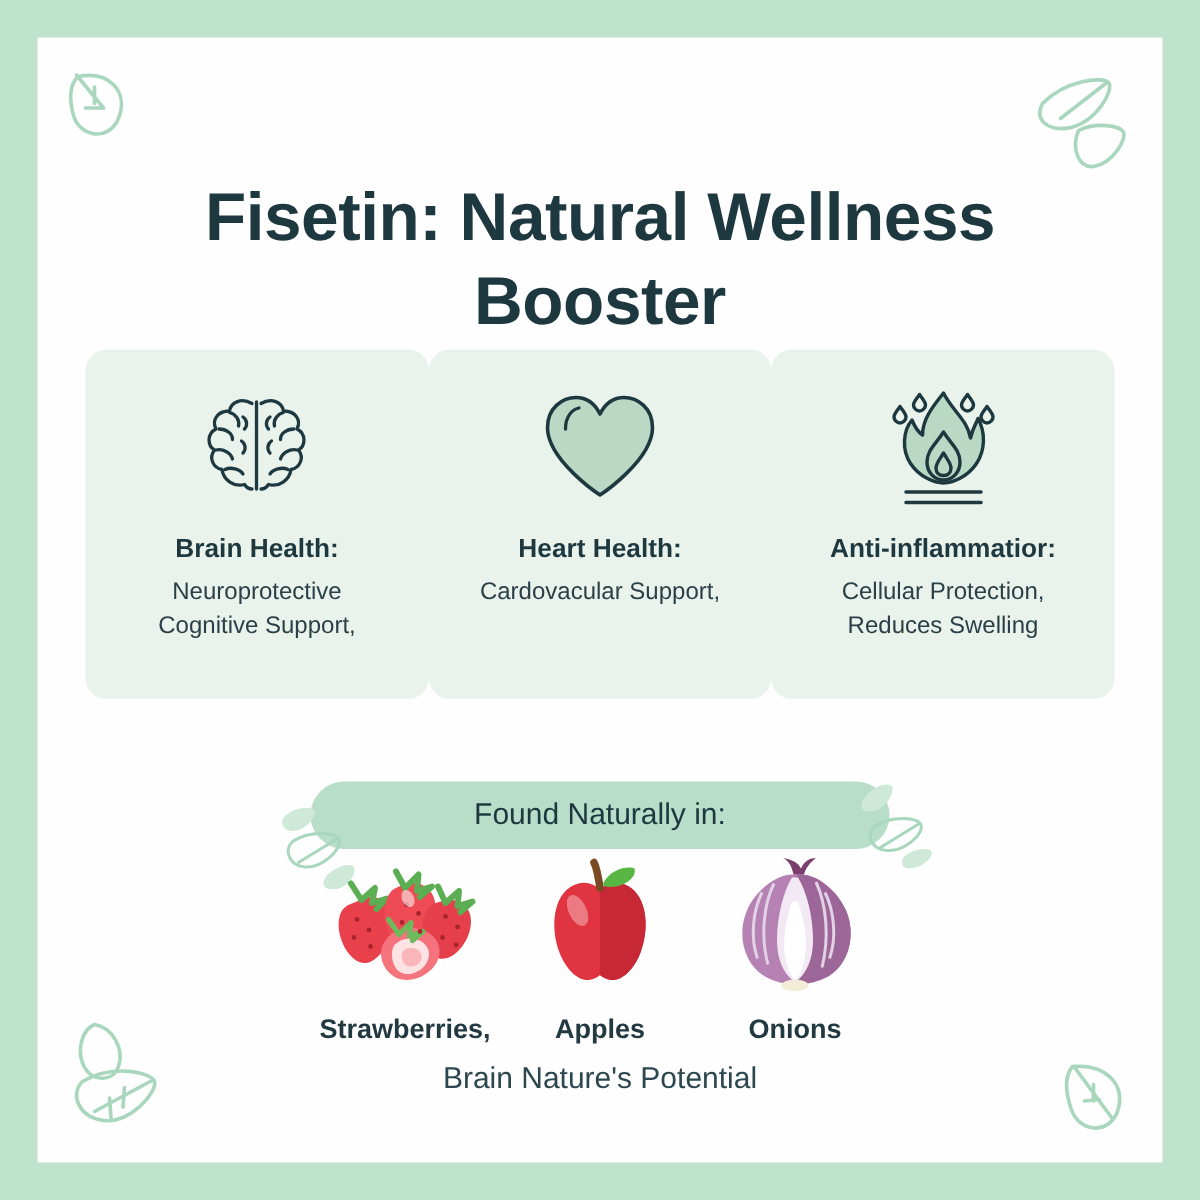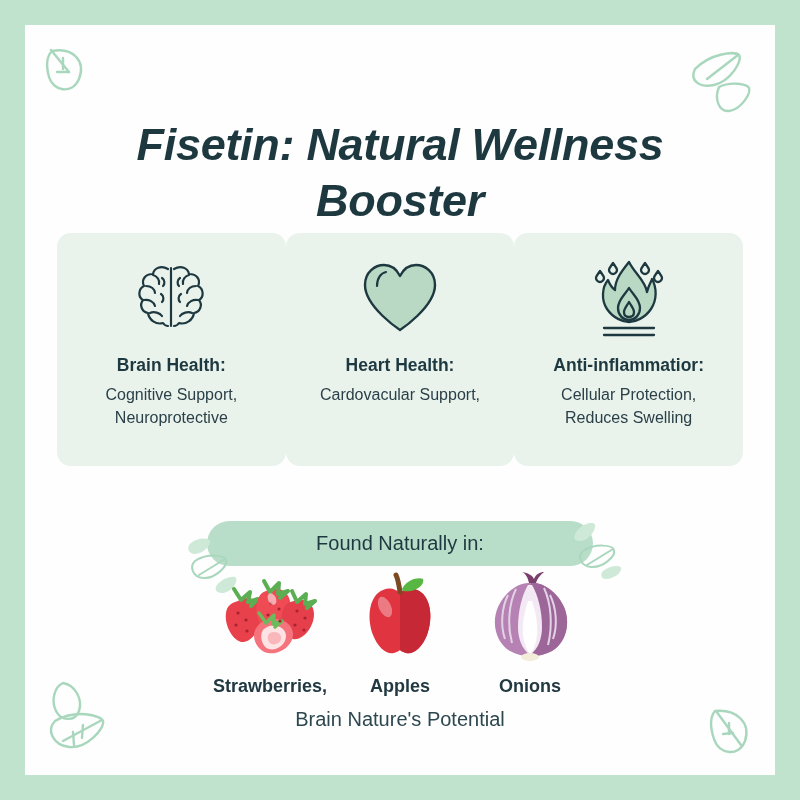--- a/index.html
+++ b/index.html
@@ -51,31 +51,30 @@
     left: 0;
     right: 0;
     text-align: center;
     font-size: 45px;
     line-height: 1.25;
     font-weight: bold;
     color: #1e3840;
     letter-spacing: -0.3px;
     padding: 0 70px;
     box-sizing: border-box;
-    font-style: italic;
   }
 
   
   #cards {
     position: absolute;
     top: 208px;
     left: 32px;
     right: 32px;
     display: flex;
-    justify-content: flex-end;
+    justify-content: center;
   }
   .card {
     flex: 1 1 0;
     background: #e9f3ec;
     border-radius: 14px;
     height: 233px;
     box-sizing: border-box;
     padding: 22px 10px 16px;
     display: flex;
     flex-direction: column;
@@ -246,22 +245,22 @@
               <path d="M67 30 C62 30, 58 33, 58 37"></path>
               <path d="M69 44 C64 43, 59 46, 58 50"></path>
               <path d="M63 57 C59 55, 53 57, 51 60"></path>
               <path d="M51 22 C48 24, 48 28, 50 30"></path>
               <path d="M52 38 C49 40, 49 44, 51 46"></path>
             </g>
           </svg>
         </div>
         <div class="card-title">Brain Health:</div>
         <div class="card-desc">
+          <div>Neuroprotective</div>
           <div>Cognitive Support,</div>
-          <div>Neuroprotective</div>
         </div>
       </div>
 
       <div class="card">
         <div class="card-icon">
           <svg width="86" height="80" viewBox="0 0 86 80">
             <path d="M43 72 C43 72, 8 49, 8 27 C8 14, 18 7, 27 7 C35 7, 40 12, 43 18 C46 12, 51 7, 59 7 C68 7, 78 14, 78 27 C78 49, 43 72, 43 72 Z" fill="#b9d9c4" stroke="#1e3840" stroke-width="2.4" stroke-linejoin="round"></path>
             <path d="M20 28 C20 20, 24 15, 29 14" fill="none" stroke="#1e3840" stroke-width="2.2" stroke-linecap="round"></path>
           </svg>
         </div>

